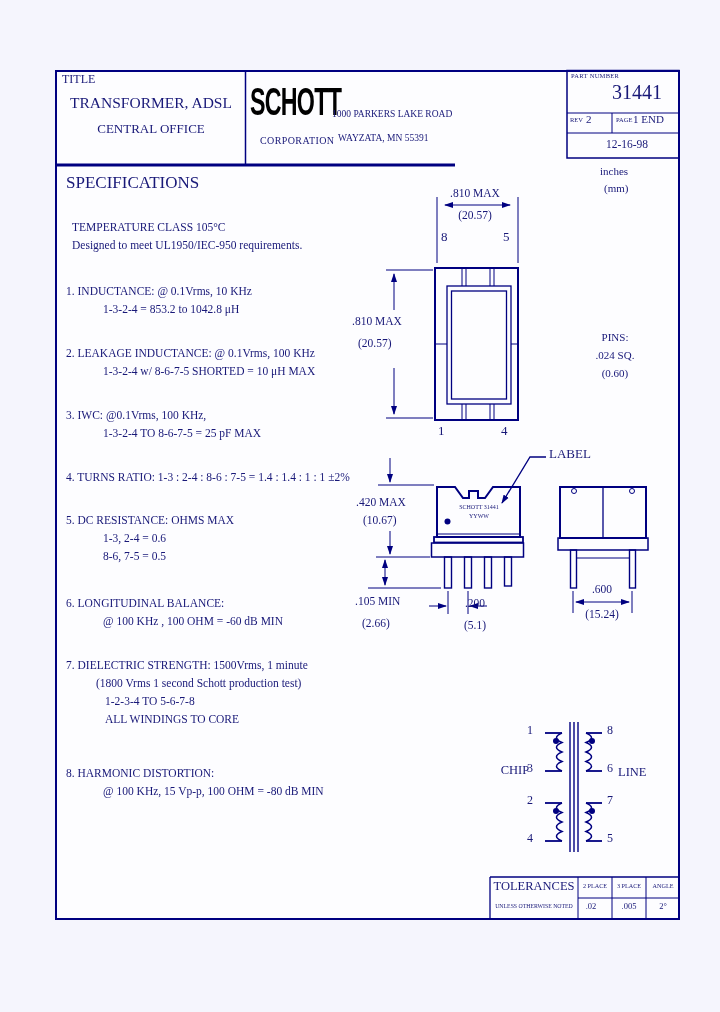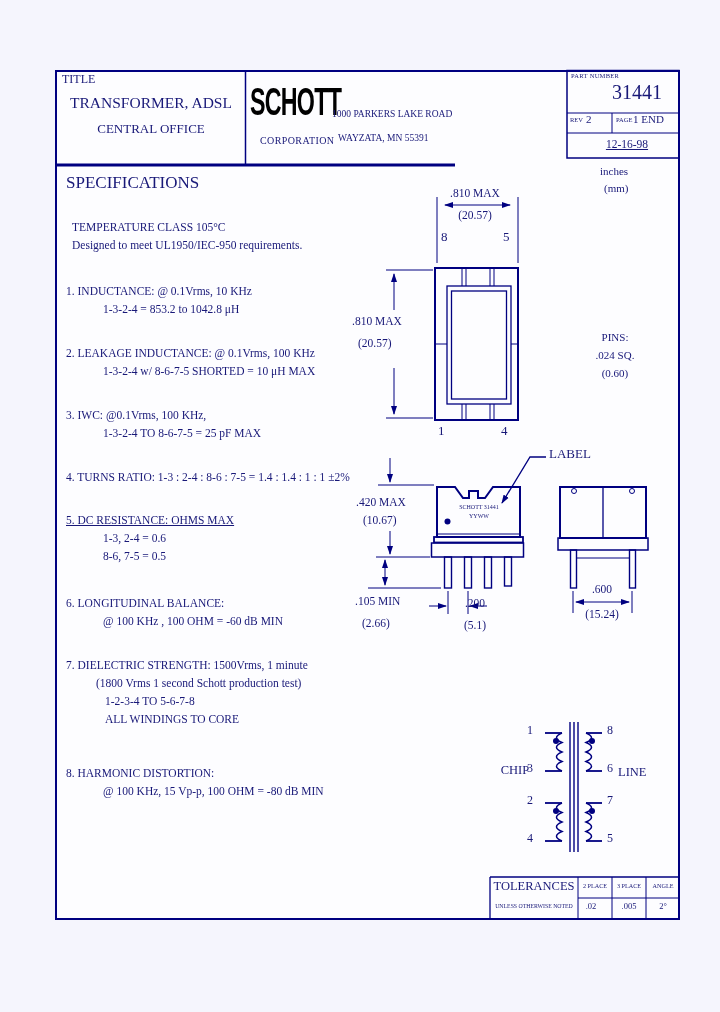--- a/index.html
+++ b/index.html
@@ -154,41 +154,41 @@
 <div class="t" style="left:260px;top:136px;font-size:10px;letter-spacing:0.4px;">CORPORATION</div>
 <div class="t" style="left:332px;top:110px;font-size:9.5px;">1000 PARKERS LAKE ROAD</div>
 <div class="t" style="left:338px;top:134px;font-size:9.5px;">WAYZATA, MN 55391</div>
 
 <div class="t" style="left:571px;top:73px;font-size:6.5px;letter-spacing:0.3px;">PART NUMBER</div>
 <div class="t r" style="left:600px;top:82px;width:74px;font-size:20px;">31441</div>
 <div class="t" style="left:570px;top:117px;font-size:6.5px;">REV</div>
 <div class="t" style="left:586px;top:114px;font-size:11px;">2</div>
 <div class="t" style="left:616px;top:117px;font-size:6.5px;">PAGE</div>
 <div class="t" style="left:633px;top:114px;font-size:11px;">1 END</div>
-<div class="t c" style="left:567px;top:138px;width:120px;font-size:11.5px;text-decoration:underline;">12-16-98</div>
+<div class="t c" style="left:567px;top:138px;width:120px;font-size:11.5px;">12-16-98</div>
 
 <div class="t" style="left:600px;top:166px;font-size:11px;">inches</div>
 <div class="t" style="left:604px;top:183px;font-size:11px;">(mm)</div>
 
 <div class="t" style="left:66px;top:174px;font-size:17px;">SPECIFICATIONS</div>
 <div class="t" style="left:72px;top:221px;font-size:11.5px;">TEMPERATURE CLASS 105°C</div>
 <div class="t" style="left:72px;top:239px;font-size:11.5px;">Designed to meet UL1950/IEC-950 requirements.</div>
 
 <div class="t" style="left:66px;top:285px;font-size:11.5px;">1. INDUCTANCE: @ 0.1Vrms, 10 KHz</div>
 <div class="t" style="left:103px;top:303px;font-size:11.5px;">1-3-2-4 = 853.2 to 1042.8 μH</div>
 
 <div class="t" style="left:66px;top:347px;font-size:11.5px;">2. LEAKAGE INDUCTANCE: @ 0.1Vrms, 100 KHz</div>
 <div class="t" style="left:103px;top:365px;font-size:11.5px;">1-3-2-4 w/ 8-6-7-5 SHORTED = 10 μH MAX</div>
 
 <div class="t" style="left:66px;top:409px;font-size:11.5px;">3. IWC: @0.1Vrms, 100 KHz,</div>
 <div class="t" style="left:103px;top:427px;font-size:11.5px;">1-3-2-4 TO 8-6-7-5 = 25 pF MAX</div>
 
 <div class="t" style="left:66px;top:471px;font-size:11.5px;">4. TURNS RATIO: 1-3 : 2-4 : 8-6 : 7-5 = 1.4 : 1.4 : 1 : 1  ±2%</div>
 
-<div class="t" style="left:66px;top:514px;font-size:11.5px;text-decoration:underline;">5. DC RESISTANCE: OHMS MAX</div>
+<div class="t" style="left:66px;top:514px;font-size:11.5px;">5. DC RESISTANCE: OHMS MAX</div>
 <div class="t" style="left:103px;top:532px;font-size:11.5px;">1-3, 2-4 = 0.6</div>
 <div class="t" style="left:103px;top:550px;font-size:11.5px;">8-6, 7-5 = 0.5</div>
 
 <div class="t" style="left:66px;top:597px;font-size:11.5px;">6. LONGITUDINAL BALANCE:</div>
 <div class="t" style="left:103px;top:615px;font-size:11.5px;">@ 100 KHz , 100 OHM = -60 dB MIN</div>
 
 <div class="t" style="left:66px;top:659px;font-size:11.5px;">7. DIELECTRIC STRENGTH:  1500Vrms, 1 minute</div>
 <div class="t" style="left:96px;top:677px;font-size:11.5px;">(1800 Vrms 1 second Schott production test)</div>
 <div class="t" style="left:105px;top:695px;font-size:11.5px;">1-2-3-4  TO 5-6-7-8</div>
 <div class="t" style="left:105px;top:713px;font-size:11.5px;">ALL WINDINGS TO CORE</div>

